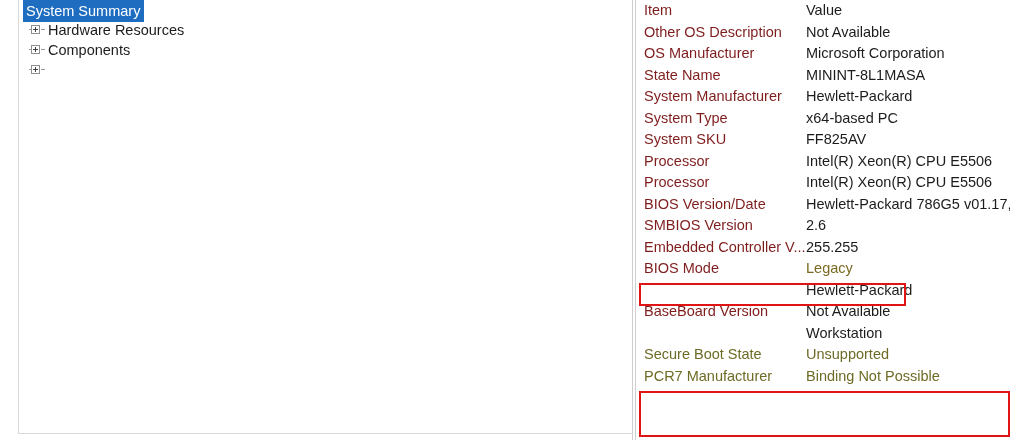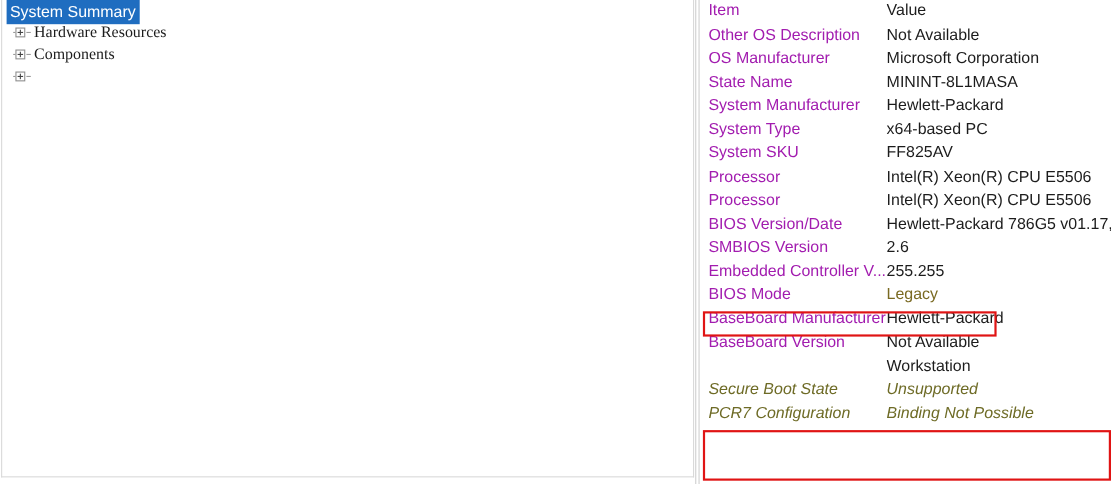--- a/index.html
+++ b/index.html
@@ -21,21 +21,21 @@
     left: 0;
     top: 0;
     width: 1010px;
     height: 440px;
     display: block;
   }
 
   
   .tree-panel {
     position: absolute;
-    left: 1px;
+    left: 18px;
     top: 0px;
     width: 630px;
     height: 434px;
     background: #ffffff;
     border: 1px solid #d9d9d9;
     border-top: none;
     box-sizing: border-box;
     overflow: hidden;
   }
   .tree-list {
@@ -116,21 +116,20 @@
     content: "";
     position: absolute;
     left: 3px;
     top: 1px;
     width: 1px;
     height: 5px;
     background: #444444;
   }
   .tree-row.child .tlabel {
     padding-left: 3px;
-    font-family: Liberation Serif, serif;
   }
 
   
   .splitter {
     position: absolute;
     left: 632px;
     top: 0px;
     width: 6px;
     height: 440px;
     background: #ffffff;
@@ -176,36 +175,35 @@
     font-size: 14.5px;
   }
   .lv-item {
     position: absolute;
     left: 6px;
     top: 0;
     width: 164px;
     overflow: hidden;
     text-overflow: clip;
     white-space: nowrap;
-    color: #a21caf;
+    color: #7f1d1d;
   }
   .lv-value {
     position: absolute;
     left: 168px;
     top: 0;
     width: 230px;
     overflow: hidden;
     white-space: nowrap;
     color: #1c1c1c;
   }
   
   .lv-row.hl .lv-item,
   .lv-row.hl .lv-value {
     color: #6e6b26;
-    font-style: italic;
   }
   .lv-row.hl-amber .lv-value {
     color: #7a6a22;
   }
 
   
   .redbox {
     position: absolute;
     border: 2px solid #e01414;
     box-sizing: border-box;
@@ -315,37 +313,36 @@
         <span class="lv-item">Embedded Controller V...</span>
         <span class="lv-value">255.255</span>
       </div>
 
       <div class="lv-row hl-amber">
         <span class="lv-item">BIOS Mode</span>
         <span class="lv-value">Legacy</span>
       </div>
 
       <div class="lv-row">
-        <span class="lv-item">BaseBoard Manufacturer</span>
         <span class="lv-value">Hewlett-Packard</span>
       </div>
       <div class="lv-row">
         <span class="lv-item">BaseBoard Version</span>
         <span class="lv-value">Not Available</span>
       </div>
       <div class="lv-row">
         <span class="lv-value">Workstation</span>
       </div>
 
       <div class="lv-row hl">
         <span class="lv-item">Secure Boot State</span>
         <span class="lv-value">Unsupported</span>
       </div>
       <div class="lv-row hl">
-        <span class="lv-item">PCR7 Configuration</span>
+        <span class="lv-item">PCR7 Manufacturer</span>
         <span class="lv-value">Binding Not Possible</span>
       </div>
 
     </div>
   </div>
 
   <div class="redbox" id="redbox-bios"></div>
   <div class="redbox" id="redbox-secure"></div>
 
 </div>

